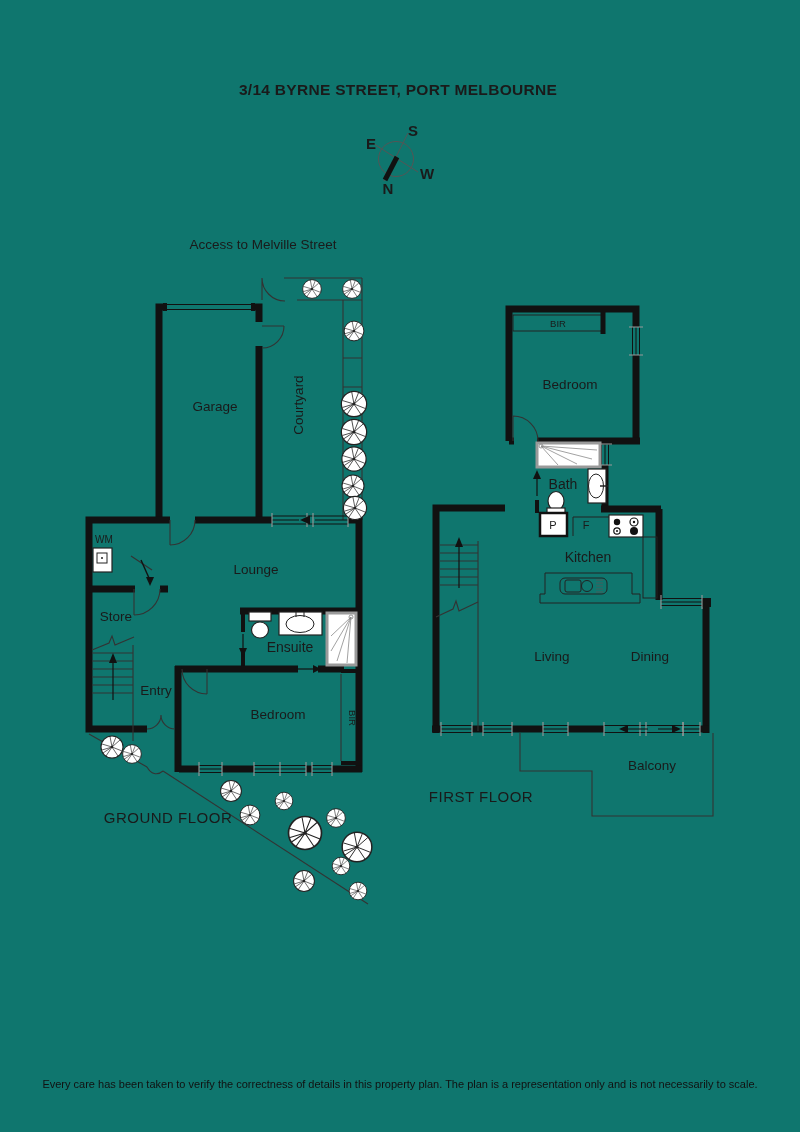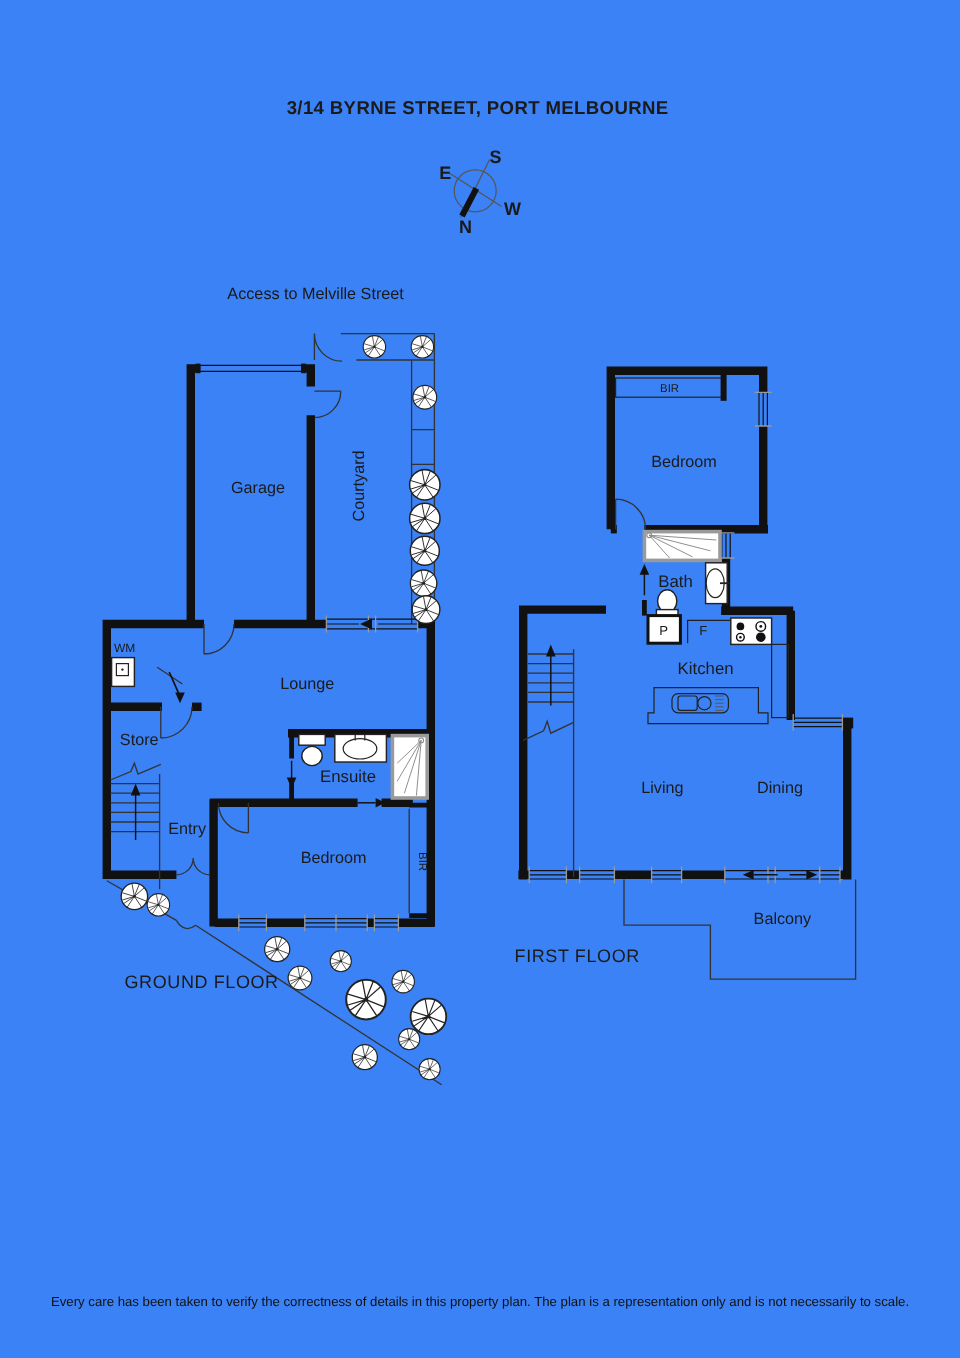--- a/index.html
+++ b/index.html
@@ -1,16 +1,16 @@
 <!DOCTYPE html>
 <html><head>
 <meta charset="utf-8">
 <style>
   html,body{margin:0;padding:0;background:#ffffff;}
-  .canvas{position:relative;width:800px;height:1132px;background:#3b82f6;overflow:hidden;}
+  .canvas{position:relative;width:800px;height:1132px;background:#0f766e;overflow:hidden;}
   svg{display:block;}
   .wall{stroke:#111;stroke-width:7;fill:none;stroke-linejoin:miter;stroke-linecap:butt;}
   .wall4{stroke:#111;stroke-width:4;fill:none;}
   .thin{stroke:#333;stroke-width:1.1;fill:none;}
   .thin08{stroke:#555;stroke-width:0.8;fill:none;}
   .win{stroke:#111;stroke-width:1;fill:none;}
   .tick{stroke:#999;stroke-width:1.1;fill:none;}
   .fix{stroke:#222;stroke-width:1.2;fill:#fff;}
   .fixthin{stroke:#222;stroke-width:1;fill:none;}
   .shower{stroke:#9a9a9a;stroke-width:3;fill:#fff;}

